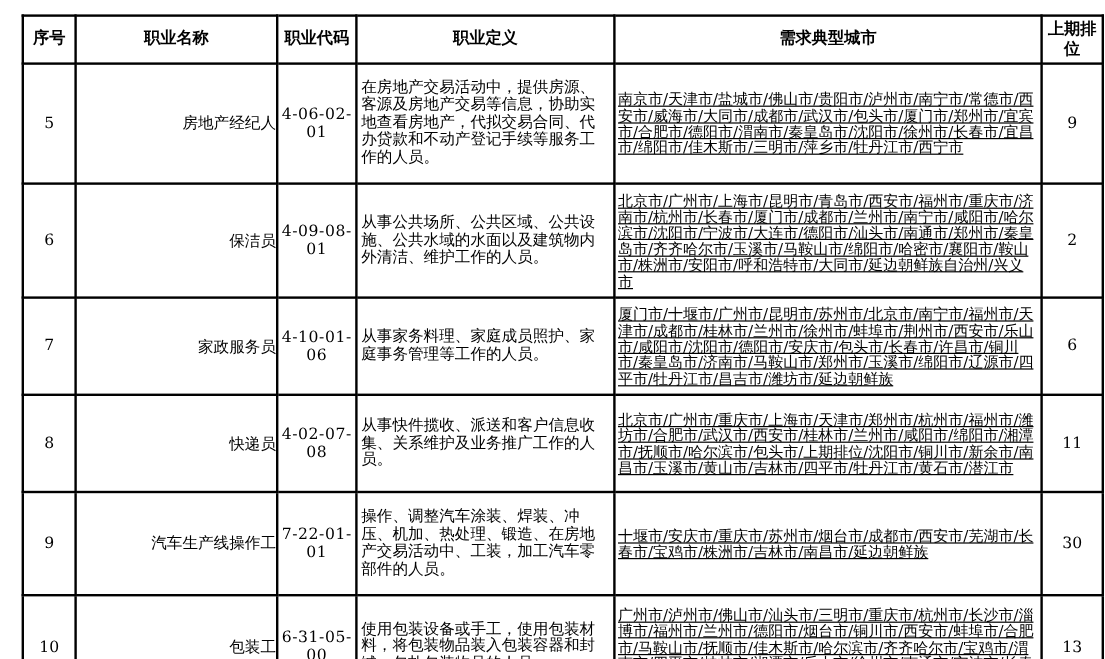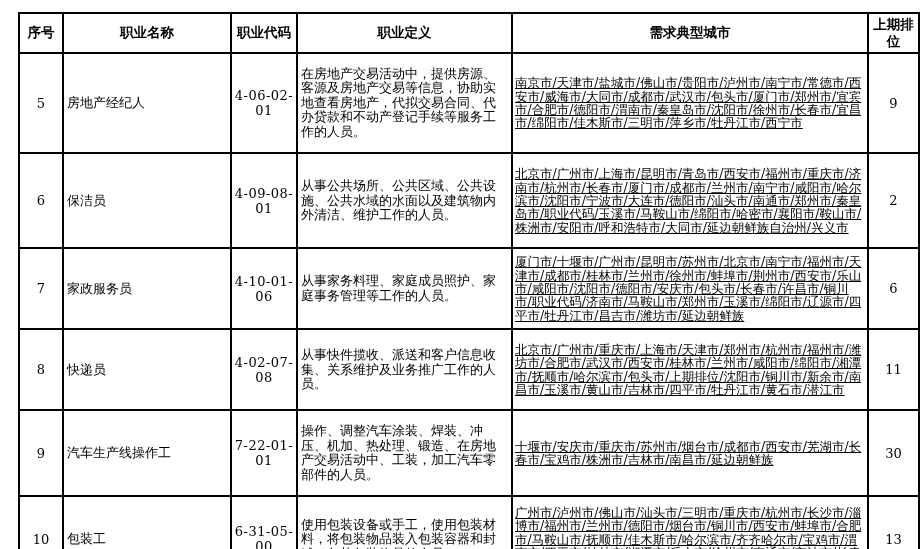--- a/index.html
+++ b/index.html
@@ -30,21 +30,21 @@
     padding: 2px;
   }
   .hdr-row { height: 30px; }
   .r0 { height: 83px; }
   .r1 { height: 95px; }
   .r2 { height: 81px; }
   .r3 { height: 81px; }
   .r4 { height: 62px; }
   .r5 { height: 86px; }
   td.c-no   { text-align: center; font-size: 13px; }
-  td.c-name { text-align: left; font-size: 13px; padding-left: 3px; }
+  td.c-name { text-align: right; font-size: 13px; padding-left: 3px; }
   td.c-code { text-align: center; font-size: 13px; letter-spacing: 0.5px; border-radius: 20px; }
   td.c-def  {
     text-align: left; font-size: 13px; line-height: 14.5px;
     padding: 13px 3px; word-break: break-all;
   }
   td.c-city {
     text-align: left; font-size: 12.5px; line-height: 13.4px;
     padding: 1px 2px; word-break: break-all; text-decoration: underline;
   }
   td.c-rank { text-align: center; font-size: 13px; }
@@ -78,29 +78,29 @@
       <td class="c-code">4-06-02-01</td>
       <td class="c-def">在房地产交易活动中，提供房源、客源及房地产交易等信息，协助实地查看房地产，代拟交易合同、代办贷款和不动产登记手续等服务工作的人员。</td>
       <td class="c-city">南京市/天津市/盐城市/佛山市/贵阳市/泸州市/南宁市/常德市/西安市/威海市/大同市/成都市/武汉市/包头市/厦门市/郑州市/宜宾市/合肥市/德阳市/渭南市/秦皇岛市/沈阳市/徐州市/长春市/宜昌市/绵阳市/佳木斯市/三明市/萍乡市/牡丹江市/西宁市</td>
       <td class="c-rank">9</td>
     </tr>
     <tr class="r1">
       <td class="c-no">6</td>
       <td class="c-name">保洁员</td>
       <td class="c-code">4-09-08-01</td>
       <td class="c-def">从事公共场所、公共区域、公共设施、公共水域的水面以及建筑物内外清洁、维护工作的人员。</td>
-      <td class="c-city">北京市/广州市/上海市/昆明市/青岛市/西安市/福州市/重庆市/济南市/杭州市/长春市/厦门市/成都市/兰州市/南宁市/咸阳市/哈尔滨市/沈阳市/宁波市/大连市/德阳市/汕头市/南通市/郑州市/秦皇岛市/职业代码/玉溪市/马鞍山市/绵阳市/哈密市/襄阳市/鞍山市/株洲市/安阳市/呼和浩特市/大同市/延边朝鲜族自治州/兴义市</td>
+      <td class="c-city">北京市/广州市/上海市/昆明市/青岛市/西安市/福州市/重庆市/济南市/杭州市/长春市/厦门市/成都市/兰州市/南宁市/咸阳市/哈尔滨市/沈阳市/宁波市/大连市/德阳市/汕头市/南通市/郑州市/秦皇岛市/齐齐哈尔市/玉溪市/马鞍山市/绵阳市/哈密市/襄阳市/鞍山市/株洲市/安阳市/呼和浩特市/大同市/延边朝鲜族自治州/兴义市</td>
       <td class="c-rank">2</td>
     </tr>
     <tr class="r2">
       <td class="c-no">7</td>
       <td class="c-name">家政服务员</td>
       <td class="c-code">4-10-01-06</td>
       <td class="c-def">从事家务料理、家庭成员照护、家庭事务管理等工作的人员。</td>
-      <td class="c-city">厦门市/十堰市/广州市/昆明市/苏州市/北京市/南宁市/福州市/天津市/成都市/桂林市/兰州市/徐州市/蚌埠市/荆州市/西安市/乐山市/咸阳市/沈阳市/德阳市/安庆市/包头市/长春市/许昌市/铜川市/职业代码/济南市/马鞍山市/郑州市/玉溪市/绵阳市/辽源市/四平市/牡丹江市/昌吉市/潍坊市/延边朝鲜族</td>
+      <td class="c-city">厦门市/十堰市/广州市/昆明市/苏州市/北京市/南宁市/福州市/天津市/成都市/桂林市/兰州市/徐州市/蚌埠市/荆州市/西安市/乐山市/咸阳市/沈阳市/德阳市/安庆市/包头市/长春市/许昌市/铜川市/秦皇岛市/济南市/马鞍山市/郑州市/玉溪市/绵阳市/辽源市/四平市/牡丹江市/昌吉市/潍坊市/延边朝鲜族</td>
       <td class="c-rank">6</td>
     </tr>
     <tr class="r3">
       <td class="c-no">8</td>
       <td class="c-name">快递员</td>
       <td class="c-code">4-02-07-08</td>
       <td class="c-def">从事快件揽收、派送和客户信息收集、关系维护及业务推广工作的人员。</td>
       <td class="c-city">北京市/广州市/重庆市/上海市/天津市/郑州市/杭州市/福州市/潍坊市/合肥市/武汉市/西安市/桂林市/兰州市/咸阳市/绵阳市/湘潭市/抚顺市/哈尔滨市/包头市/上期排位/沈阳市/铜川市/新余市/南昌市/玉溪市/黄山市/吉林市/四平市/牡丹江市/黄石市/潜江市</td>
       <td class="c-rank">11</td>
     </tr>

